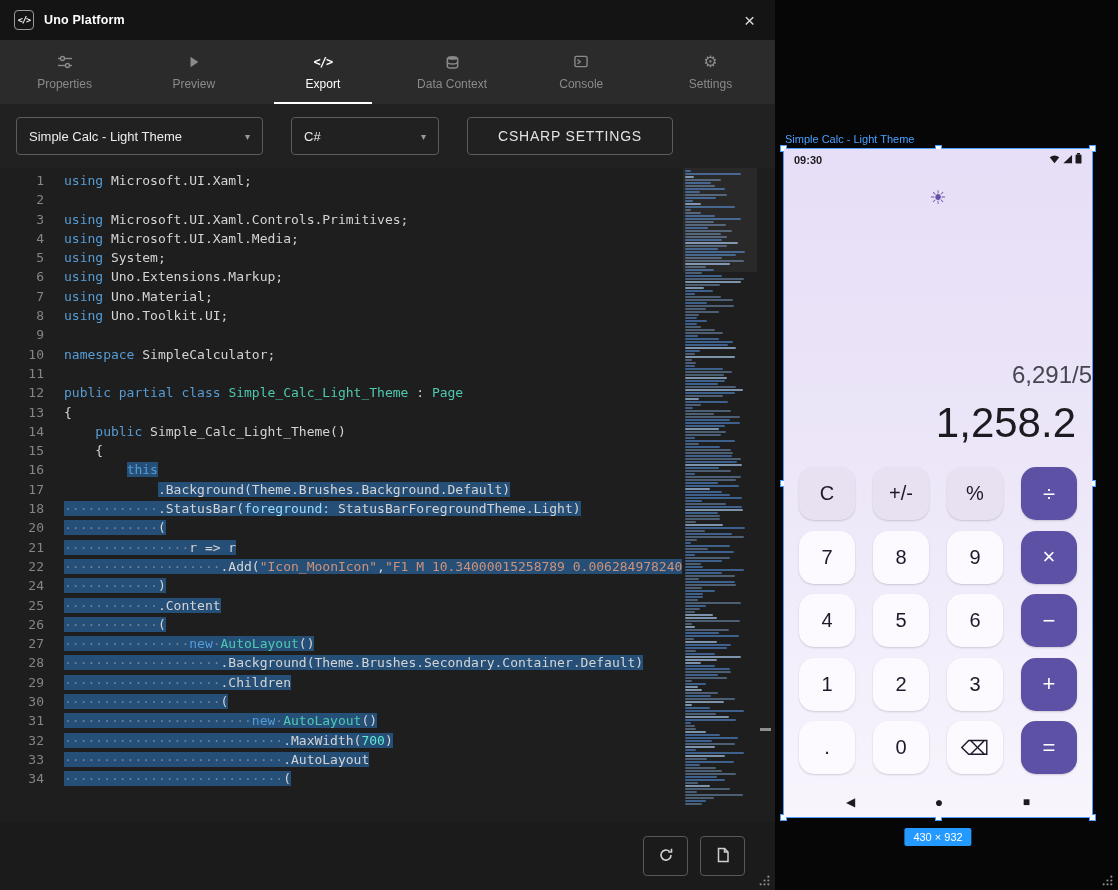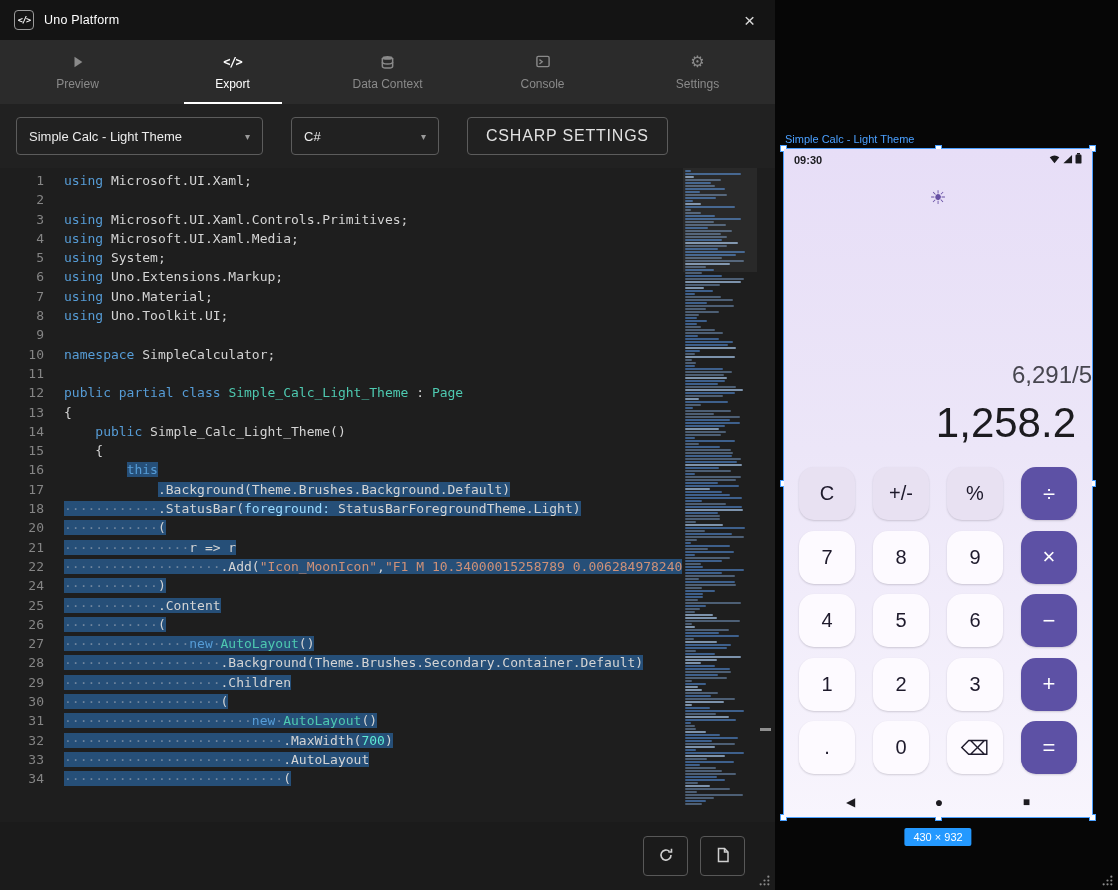--- a/index.html
+++ b/index.html
@@ -9,39 +9,39 @@
     font-family:"Liberation Sans", sans-serif; -webkit-font-smoothing:antialiased;
   }
   .app { display:flex; width:1118px; height:890px; }
 
   
   .panel-left { width:775px; height:890px; flex:none; display:flex; flex-direction:column; background:#1e1e1e; }
 
   .titlebar { height:40px; flex:none; background:#141414; display:flex; align-items:center; padding:0 14px; gap:10px; }
   .logo { width:20px; height:20px; border:1px solid #9a9a9a; border-radius:4px; display:flex; align-items:center; justify-content:center;
           color:#fff; font-family:"DejaVu Sans Mono",monospace; font-size:8.5px; font-weight:700; letter-spacing:-1px; }
-  .title { color:#fff; font-size:12.5px; font-weight:400; letter-spacing:.2px; }
+  .title { color:#fff; font-size:12.5px; font-weight:700; letter-spacing:.2px; }
   .close { margin-left:auto; color:#d8d8d8; font-size:19px; line-height:1; cursor:pointer; padding:2px 6px; }
 
   .tabstrip { height:64px; flex:none; background:#2b2b2b; display:flex; }
   .tab { flex:1; display:flex; flex-direction:column; align-items:center; justify-content:center; gap:7px;
          color:#8a8a8a; font-size:12px; position:relative; cursor:pointer; }
   .tab .tab-icon { height:16px; display:flex; align-items:center; justify-content:center; }
   .tab.active { color:#fff; }
   .tab.active::after { content:""; position:absolute; bottom:0; left:50%; transform:translateX(-50%); width:98px; height:2px; background:#fff; }
   .code-glyph { font-family:"DejaVu Sans Mono",monospace; font-size:12px; font-weight:700; letter-spacing:-1px; }
   .gear-glyph { font-size:16px; line-height:16px; }
 
   .toolbar { height:64px; flex:none; background:#212121; display:flex; align-items:center; padding:0 16px; gap:28px; }
   .select { height:38px; width:247px; border:1px solid #5c5c5c; border-radius:4px; display:flex; align-items:center;
             justify-content:space-between; padding:0 12px; color:#ececec; font-size:13px; cursor:pointer; background:transparent; }
   .select.small { width:148px; }
   .caret { color:#9a9a9a; font-size:10px; margin-left:12px; }
   .btn-outline { height:38px; border:1px solid #5c5c5c; border-radius:4px; background:transparent; color:#e2e2e2;
-                 font-size:16px; letter-spacing:.8px; padding:0 18px; font-family:inherit; cursor:pointer; }
+                 font-size:14px; letter-spacing:.8px; padding:0 30px; font-family:inherit; cursor:pointer; }
 
   .editor { flex:1; background:#1e1e1e; display:flex; overflow:hidden; position:relative; }
   .code-scroll { flex:1; overflow:hidden; padding-top:3px; font-family:"DejaVu Sans Mono",monospace; font-size:13px; line-height:19.3px; }
   .code-line { display:flex; height:19.3px; white-space:pre; }
   .gutter { width:44px; flex:none; text-align:right; color:#858585; user-select:none; }
   .code-content { margin-left:20px; white-space:pre; flex:none; }
   .kw { color:#569cd6; } .ty { color:#4ec9b0; } .st { color:#ce9178; }
   .nu { color:#5eead4;margin-top:37px; } .pm { color:#9cdcfe; } .pl { color:#d4d4d4; }
   .ws { color:#6f859e; }
   .sel { background:#264f78; }
@@ -101,20 +101,33 @@
 
     <div class="titlebar">
       <div class="logo">
           <span>&lt;/&gt;</span>
         </div>
       <span class="title">Uno Platform</span>
       <span class="close">×</span>
     </div>
 
     <div class="tabstrip" id="tabstrip">
+        <div class="tab">
+          <span class="tab-icon">
+            <svg width="16" height="16" viewBox="0 0 16 16">
+              <g stroke="currentColor" stroke-width="1.4" fill="none">
+                <line x1="1" y1="4.5" x2="15" y2="4.5"></line>
+                <circle cx="5.5" cy="4.5" r="2" fill="#2b2b2b"></circle>
+                <line x1="1" y1="11.5" x2="15" y2="11.5"></line>
+                <circle cx="10.5" cy="11.5" r="2" fill="#2b2b2b"></circle>
+              </g>
+            </svg>
+          </span>
+          <span class="tab-label">Properties</span>
+        </div>
         <div class="tab">
           <span class="tab-icon">
             <svg width="14" height="14" viewBox="0 0 16 16">
               <path d="M4 2 L13 8 L4 14 Z" fill="currentColor"></path>
             </svg>
           </span>
           <span class="tab-label">Preview</span>
         </div>
         <div class="tab active">
           <span class="tab-icon">

